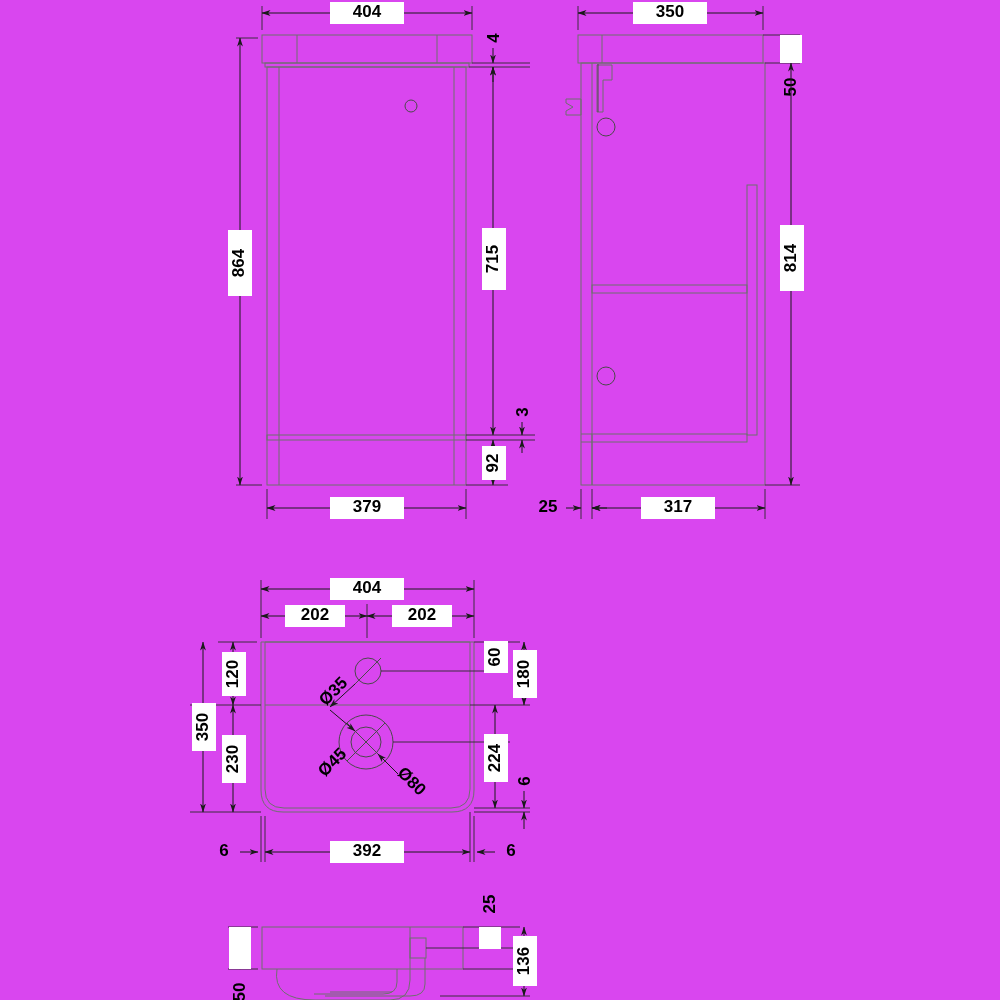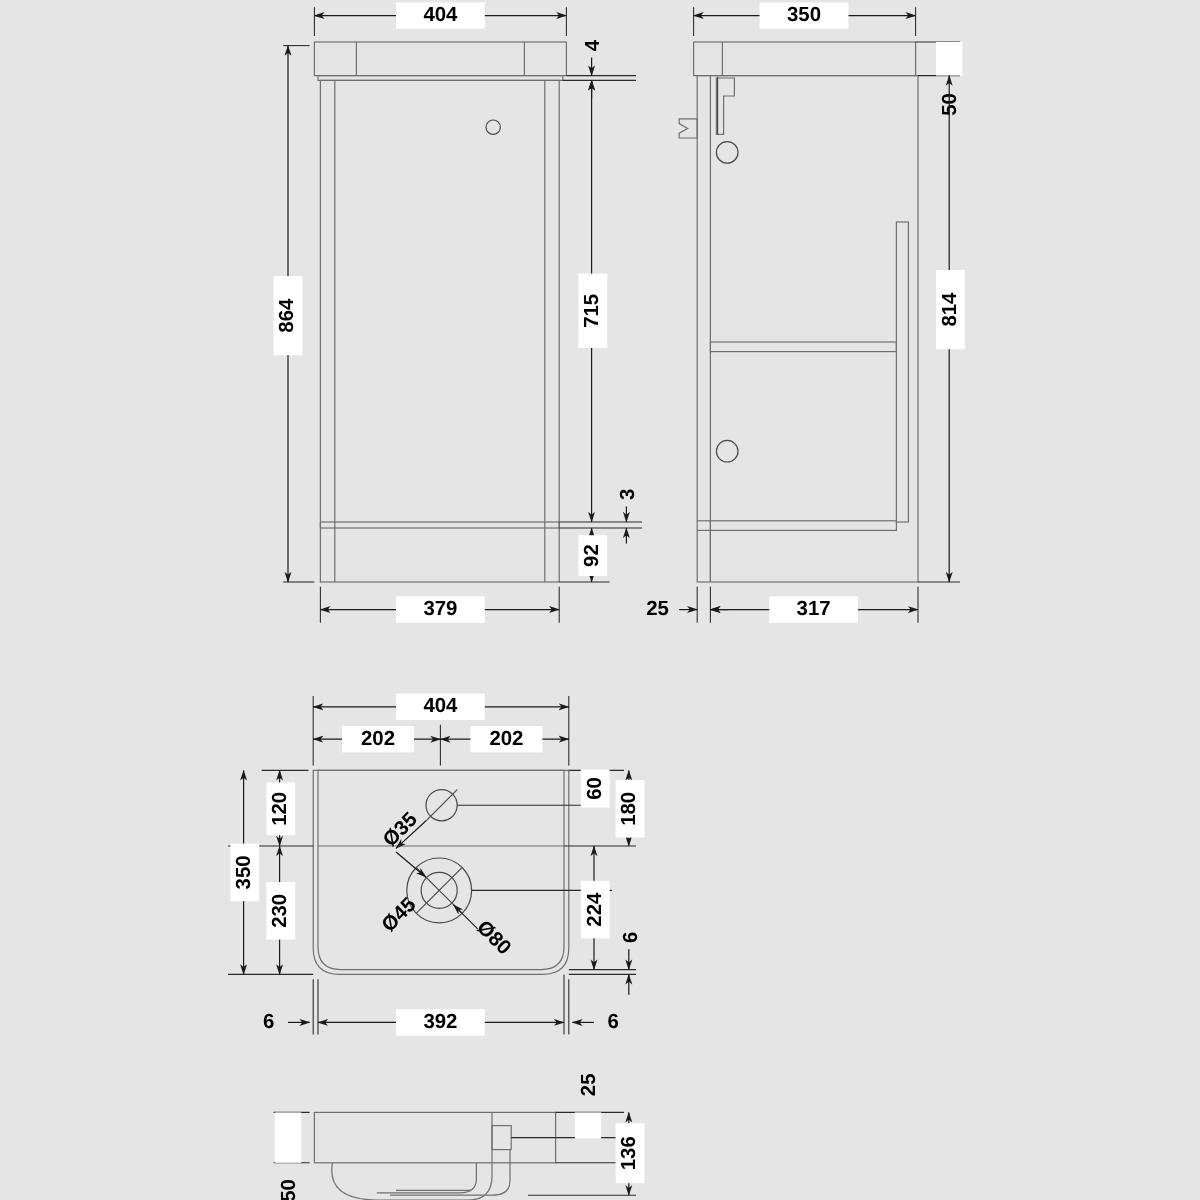--- a/index.html
+++ b/index.html
@@ -8,21 +8,21 @@
     padding: 0;
     background: #ffffff;
   }
   body {
     font-family: "Liberation Sans", sans-serif;
   }
   #sheet {
     position: relative;
     width: 1000px;
     height: 1000px;
-    background: #e5e5e5;
+    background: #d946ef;
     overflow: hidden;
   }
   #sheet svg {
     display: block;
     width: 1000px;
     height: 1000px;
   }
   .obj     { fill: none; stroke: #6f6f6f; stroke-width: 1; }
   .objdark { fill: none; stroke: #4a4a4a; stroke-width: 1; }
   .dim     { fill: none; stroke: #1a1a1a; stroke-width: 1; }

